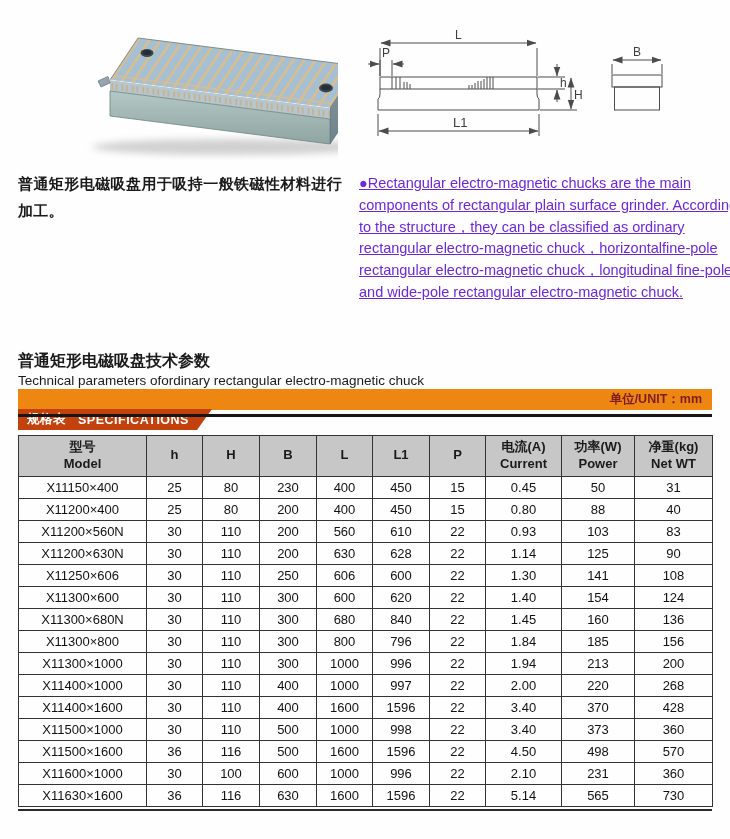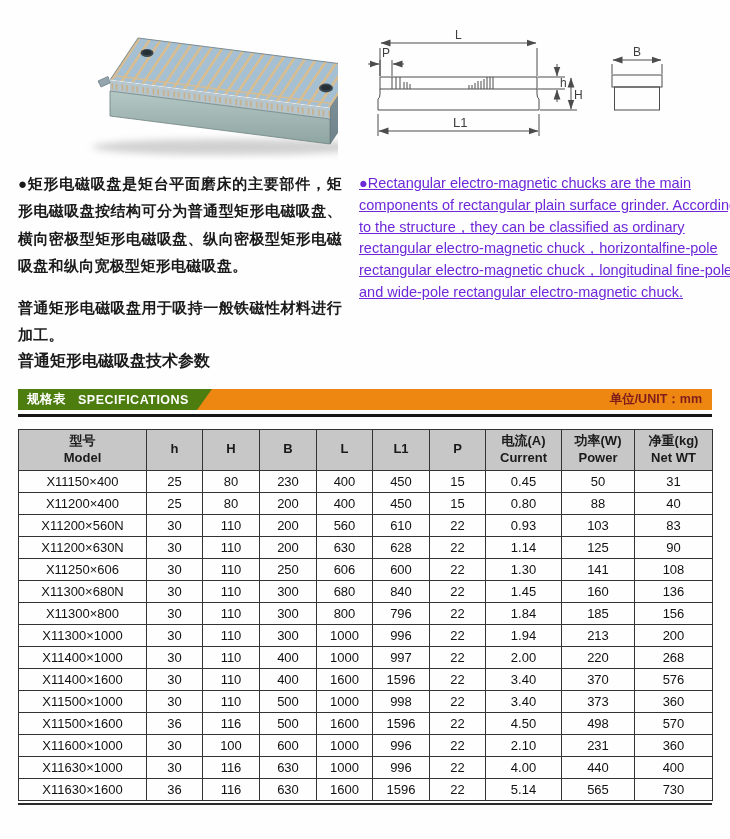--- a/index.html
+++ b/index.html
@@ -23,21 +23,21 @@
   
   .spec-bar{position:absolute;left:18px;top:389px;width:694px;height:21px;background:#ee8712;}
   .spec-blue{position:absolute;left:0;top:0;height:100%;width:194px;background:#2d2f8f;
              clip-path:polygon(0 0,100% 0,calc(100% - 15px) 100%,0 100%);
              display:flex;align-items:center;gap:12px;padding-left:9px;box-sizing:border-box;
              color:#fff;font-weight:700;font-size:12.5px;letter-spacing:.5px;}
   .spec-unit{position:absolute;right:10px;top:0;height:100%;display:flex;align-items:center;
              color:#7f1d1d;font-weight:700;font-size:12.5px;}
   
   .table-wrap{position:absolute;left:18px;top:414px;width:694px;
-              border-top:3px solid #161616;padding-top:12px;
+              border-top:3px solid #161616;padding-top:18px;
               border-bottom:2px solid #2b2b2b;padding-bottom:2px;}
   table{width:100%;border-collapse:collapse;table-layout:fixed;border-bottom:1px solid #2b2b2b;}
   th,td{border:1px solid #333;text-align:center;vertical-align:middle;}
   th{background:#c7c7c7;font-size:13px;font-weight:700;line-height:1.3;padding:3px 1px;height:32px;}
   td{font-size:13px;padding:0 1px;height:21px;color:#111;}
   col.c-model{width:128px;} col.c-h{width:56px;} col.c-H{width:57px;} col.c-B{width:57px;}
   col.c-L{width:56px;} col.c-L1{width:57px;} col.c-P{width:56px;}
   col.c-cur{width:76px;} col.c-pow{width:73px;} col.c-wt{width:78px;}
   svg text{font-family:"Liberation Sans","DejaVu Sans",sans-serif;}
 </style>
@@ -155,34 +155,34 @@
         <text x="17" y="37">P</text>
         <text x="88" y="107" font-size="13">L1</text>
         <text x="195" y="67">h</text>
         <text x="209" y="79">H</text>
         <text x="268" y="36">B</text>
       </g>
     </svg>
   </div>
 
   <div class="cn-text">
-    <p>●矩形电磁吸盘是矩台平面磨床的主要部件，矩形电磁吸盘按结构可分为普通型矩形电磁吸盘、横向密极型矩形电磁吸盘、纵向密极型矩形电磁吸盘和纵向宽极型矩形电磁吸盘。</p>
     <p>普通矩形电磁吸盘用于吸持一般铁磁性材料进行加工。</p>
   </div>
 
   <div class="en-text">
     <p>●Rectangular electro-magnetic chucks are the main components of rectangular plain surface grinder. According to the structure，they can be classified as ordinary rectangular electro-magnetic chuck，horizontalfine-pole rectangular electro-magnetic chuck，longitudinal fine-pole and wide-pole rectangular electro-magnetic chuck.</p>
   </div>
 
   <div class="section-heading">
     <div class="heading-cn">普通矩形电磁吸盘技术参数</div>
+    <div class="heading-en">Technical parameters ofordinary rectangular electro-magnetic chuck</div>
   </div>
 
   <div class="spec-bar" style="background: rgb(238, 135, 18);">
-    <div class="spec-blue" style="background: #4d7c0f;">
+    <div class="spec-blue" style="background: #c2410c; margin-top: 20px;">
       <span>规格表</span>
       <span>SPECIFICATIONS</span>
     </div>
     <div class="spec-unit">单位/UNIT：mm</div>
   </div>
 
   <div class="table-wrap">
     <table>
       <colgroup>
         <col class="c-model">
@@ -289,20 +289,32 @@
             <td>110</td>
             <td>250</td>
             <td>606</td>
             <td>600</td>
             <td>22</td>
             <td>1.30</td>
             <td>141</td>
             <td>108</td>
           </tr>
           <tr>
+            <td>X11300×600</td>
+            <td>30</td>
+            <td>110</td>
+            <td>300</td>
+            <td>600</td>
+            <td>620</td>
+            <td>22</td>
+            <td>1.40</td>
+            <td>154</td>
+            <td>124</td>
+          </tr>
+          <tr>
             <td>X11300×680N</td>
             <td>30</td>
             <td>110</td>
             <td>300</td>
             <td>680</td>
             <td>840</td>
             <td>22</td>
             <td>1.45</td>
             <td>160</td>
             <td>136</td>
@@ -346,21 +358,21 @@
           <tr>
             <td>X11400×1600</td>
             <td>30</td>
             <td>110</td>
             <td>400</td>
             <td>1600</td>
             <td>1596</td>
             <td>22</td>
             <td>3.40</td>
             <td>370</td>
-            <td>576</td>
+            <td>428</td>
           </tr>
           <tr>
             <td>X11500×1000</td>
             <td>30</td>
             <td>110</td>
             <td>500</td>
             <td>1000</td>
             <td>998</td>
             <td>22</td>
             <td>3.40</td>
@@ -385,32 +397,20 @@
             <td>100</td>
             <td>600</td>
             <td>1000</td>
             <td>996</td>
             <td>22</td>
             <td>2.10</td>
             <td>231</td>
             <td>360</td>
           </tr>
           <tr>
-            <td>X11630×1000</td>
-            <td>30</td>
-            <td>116</td>
-            <td>630</td>
-            <td>1000</td>
-            <td>996</td>
-            <td>22</td>
-            <td>4.00</td>
-            <td>440</td>
-            <td>400</td>
-          </tr>
-          <tr>
             <td>X11630×1600</td>
             <td>36</td>
             <td>116</td>
             <td>630</td>
             <td>1600</td>
             <td>1596</td>
             <td>22</td>
             <td>5.14</td>
             <td>565</td>
             <td>730</td>

